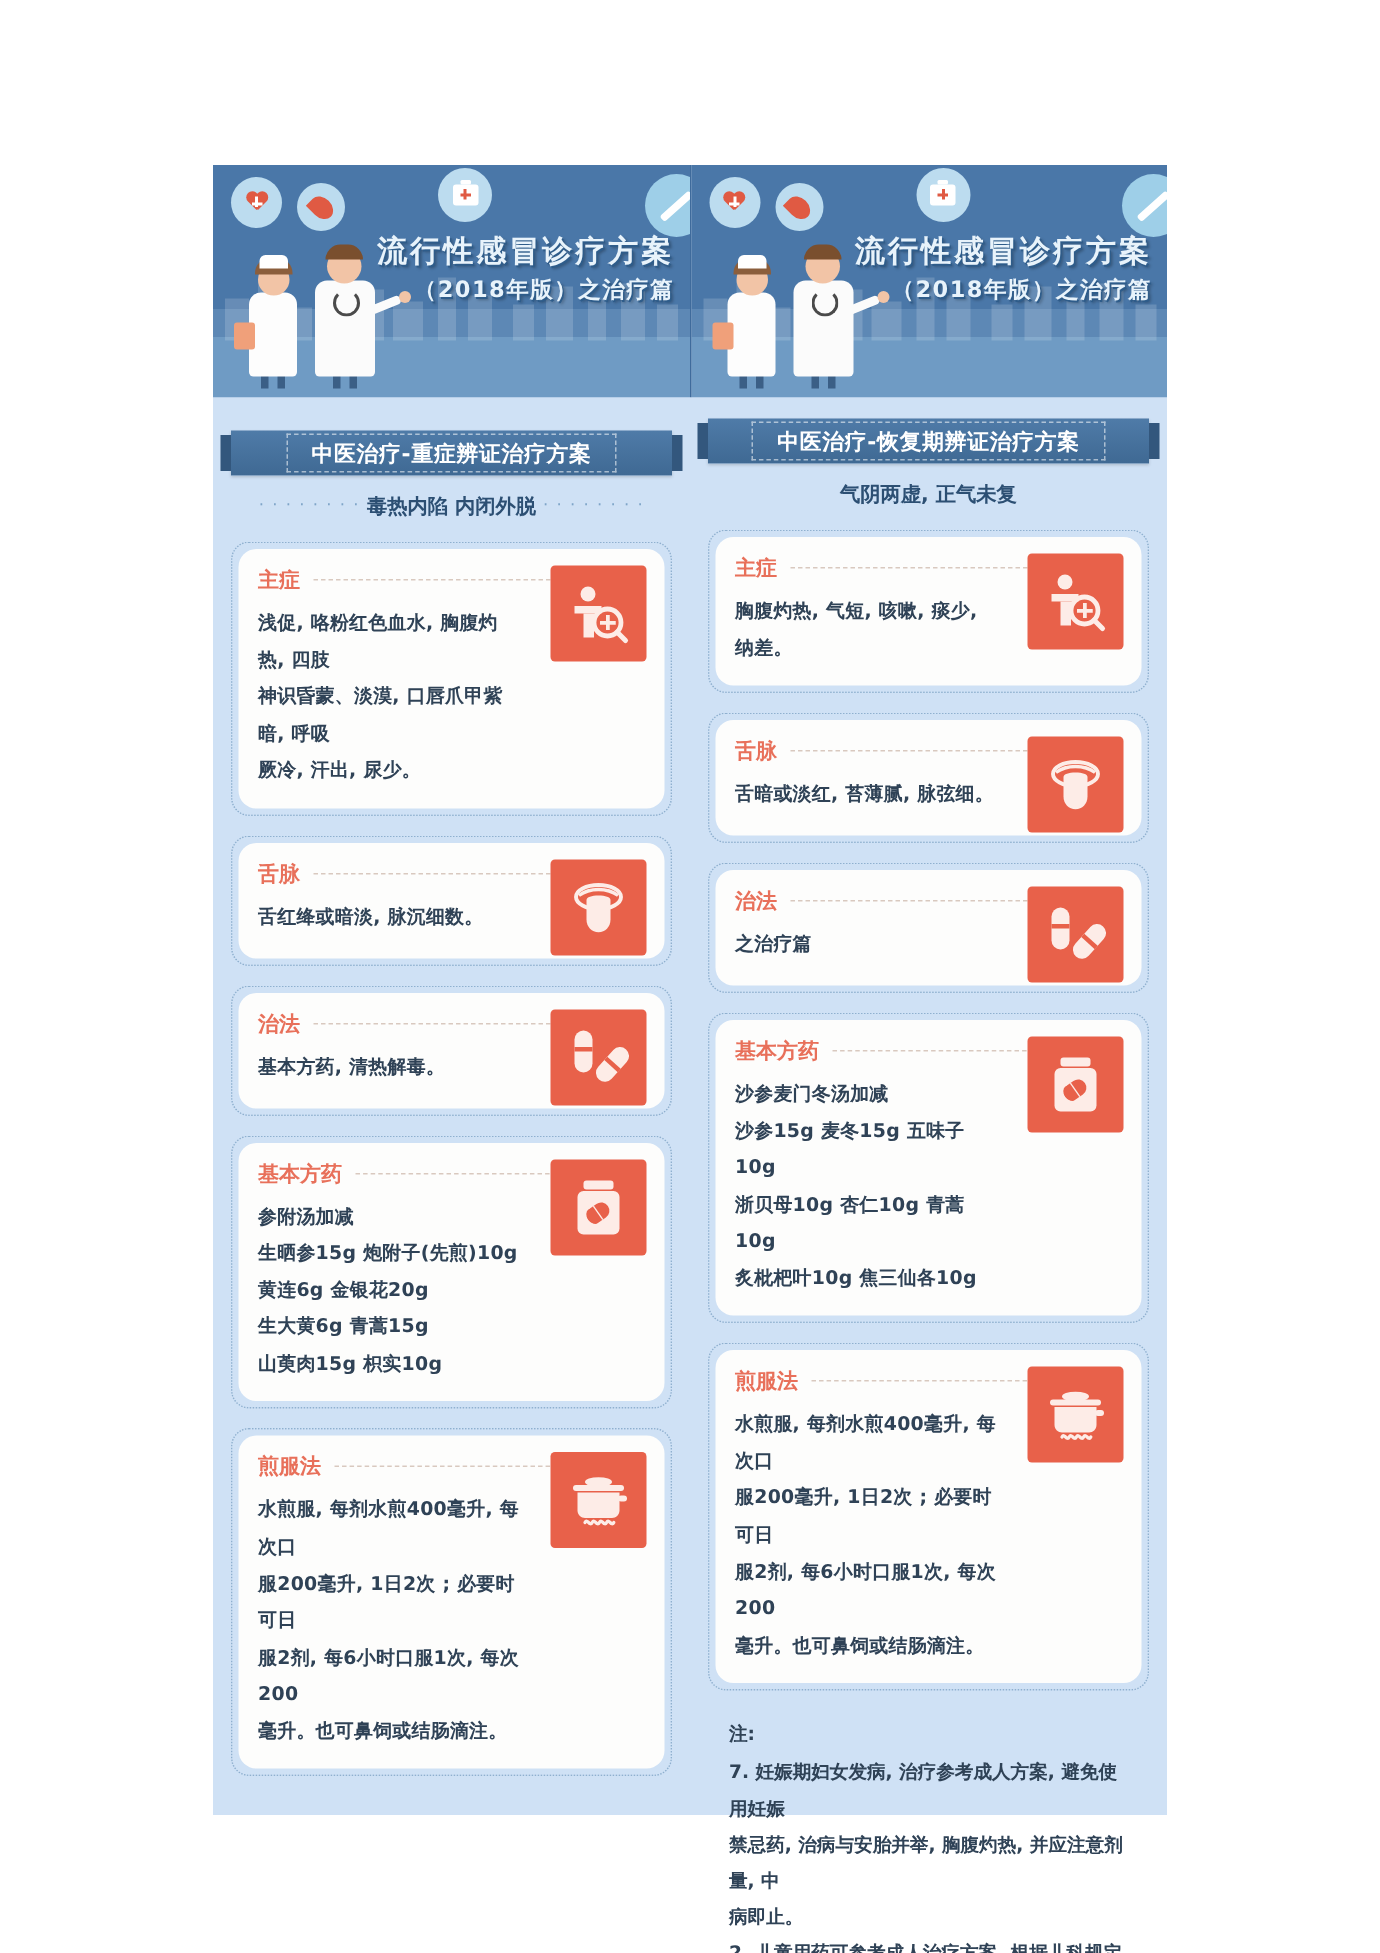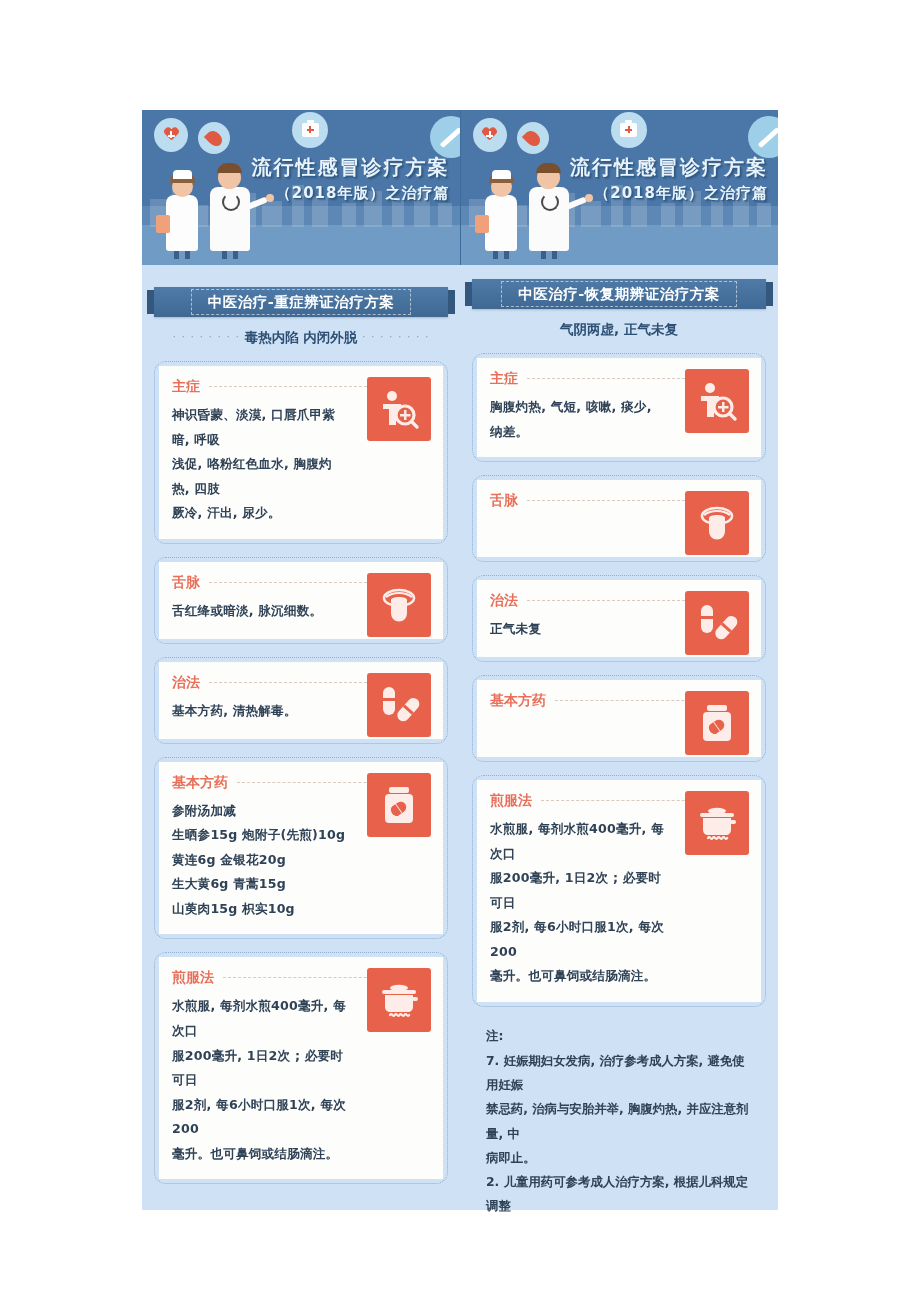--- a/index.html
+++ b/index.html
@@ -139,21 +139,21 @@
   
   .card{
     position:relative;
     border:1px dotted #8fb0cf;
     border-radius:12px;
     padding:4px;
     margin-bottom:13px;
   }
   .card-inner{
     background:#fdfdfc;
-    border-radius:0;
+    border-radius:12px;
     padding:12px 13px 13px 13px;
     min-height:52px;
     position:relative;
   }
   .card-head{display:flex;align-items:center;margin-bottom:7px;}
   .card-label{
     font-size:14px;font-weight:700;color:#e8705a;white-space:nowrap;
   }
   .leader{
     flex:1;margin-left:9px;margin-right:8px;height:1px;
@@ -323,22 +323,22 @@
           <span class="dots">· · · · · · · ·</span>
         </div>
 
         <div class="card">
           <div class="card-inner">
             <div class="card-head">
               <span class="card-label">主症</span>
               <span class="leader"></span>
             </div>
             <div class="card-body">
+              <span class="ln">浅促, 咯粉红色血水, 胸腹灼热, 四肢</span>
               <span class="ln">神识昏蒙、淡漠, 口唇爪甲紫暗, 呼吸</span>
-              <span class="ln">浅促, 咯粉红色血水, 胸腹灼热, 四肢</span>
               <span class="ln">厥冷, 汗出, 尿少。</span>
             </div>
             <div class="icon-box">
               <svg class="ic" width="42" height="42" viewBox="0 0 42 42" aria-hidden="true">
                 <circle cx="14" cy="8" r="5" fill="#fdece7"></circle>
                 <path d="M5 16h18v5H5z" fill="#fdece7"></path>
                 <path d="M11 21h7v16h-7z" fill="#fdece7"></path>
                 <circle cx="27" cy="27" r="9" fill="none" stroke="#fdece7" stroke-width="3.2"></circle>
                 <path d="M33.5 33.5L39 39" stroke="#fdece7" stroke-width="3.4" stroke-linecap="round"></path>
                 <path d="M26 22h2.5v10H26z" fill="#fdece7"></path>
@@ -478,57 +478,66 @@
             </div>
           </div>
         </div>
 
         <div class="card">
           <div class="card-inner">
             <div class="card-head">
               <span class="card-label">舌脉</span>
               <span class="leader"></span>
             </div>
+            <div class="card-body">
+              <span class="ln">舌暗或淡红, 苔薄腻, 脉弦细。</span>
+            </div>
             <div class="icon-box">
               <svg class="ic" width="42" height="42" viewBox="0 0 42 42" aria-hidden="true">
                 <ellipse cx="21" cy="14" rx="15" ry="8" fill="none" stroke="#fdece7" stroke-width="2.6"></ellipse>
                 <path d="M8 13c4-3 9-4 13-4s9 1 13 4" fill="none" stroke="#fdece7" stroke-width="2.2"></path>
                 <path d="M13 16c0-2 3.5-3 8-3s8 1 8 3v13c0 5-3.6 8.5-8 8.5S13 34 13 29z" fill="#fdece7"></path>
               </svg>
             </div>
           </div>
         </div>
 
         <div class="card">
           <div class="card-inner">
             <div class="card-head">
               <span class="card-label">治法</span>
               <span class="leader"></span>
             </div>
             <div class="card-body">
-              <span class="ln">正气未复</span>
+              <span class="ln">之治疗篇</span>
             </div>
             <div class="icon-box">
               <svg class="ic" width="42" height="42" viewBox="0 0 42 42" aria-hidden="true">
                 <rect x="5" y="3" width="12" height="28" rx="6" fill="#fdece7"></rect>
                 <rect x="5" y="14" width="12" height="3" fill="#e8614a"></rect>
                 <g transform="rotate(42 30 26)">
                   <rect x="24" y="12" width="12" height="27" rx="6" fill="#fdece7"></rect>
                   <rect x="24" y="24" width="12" height="3" fill="#e8614a"></rect>
                 </g>
               </svg>
             </div>
           </div>
         </div>
 
         <div class="card">
           <div class="card-inner">
             <div class="card-head">
               <span class="card-label">基本方药</span>
               <span class="leader"></span>
+            </div>
+            <div class="card-body">
+              <span class="ln">沙参麦门冬汤加减</span>
+              <span class="ln">沙参15g  麦冬15g  五味子10g</span>
+              <span class="ln">浙贝母10g 杏仁10g  青蒿10g</span>
+              <span class="ln">炙枇杷叶10g 焦三仙各10g</span>
             </div>
             <div class="icon-box">
               <svg class="ic" width="42" height="42" viewBox="0 0 42 42" aria-hidden="true">
                 <rect x="11" y="3" width="20" height="6" rx="2" fill="#fdece7"></rect>
                 <rect x="7" y="10" width="28" height="29" rx="4" fill="#fdece7"></rect>
                 <g transform="rotate(-35 21 25)">
                   <rect x="13" y="19" width="16" height="11" rx="5.5" fill="#e8614a"></rect>
                   <rect x="13" y="19" width="8" height="11" rx="5.5" fill="#e8614a"></rect>
                   <rect x="20.6" y="19" width="0.9" height="11" fill="#fdece7"></rect>
                 </g>

